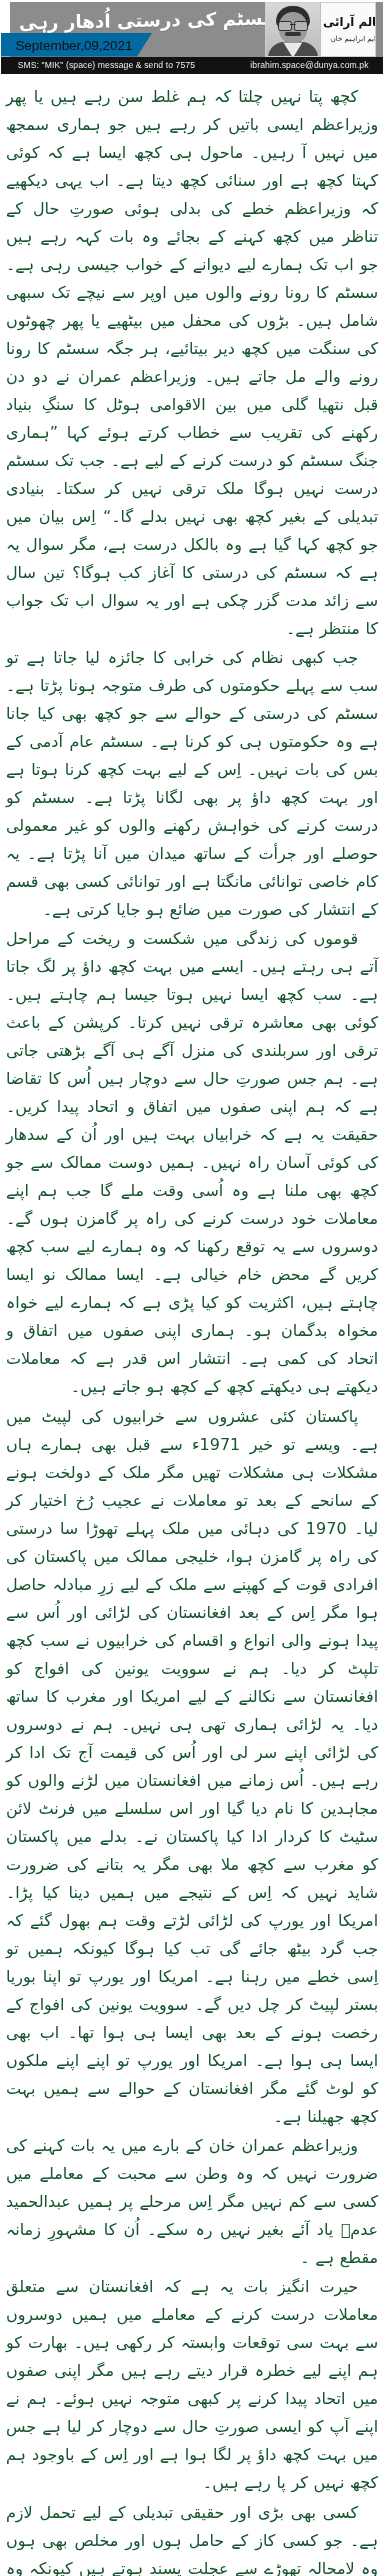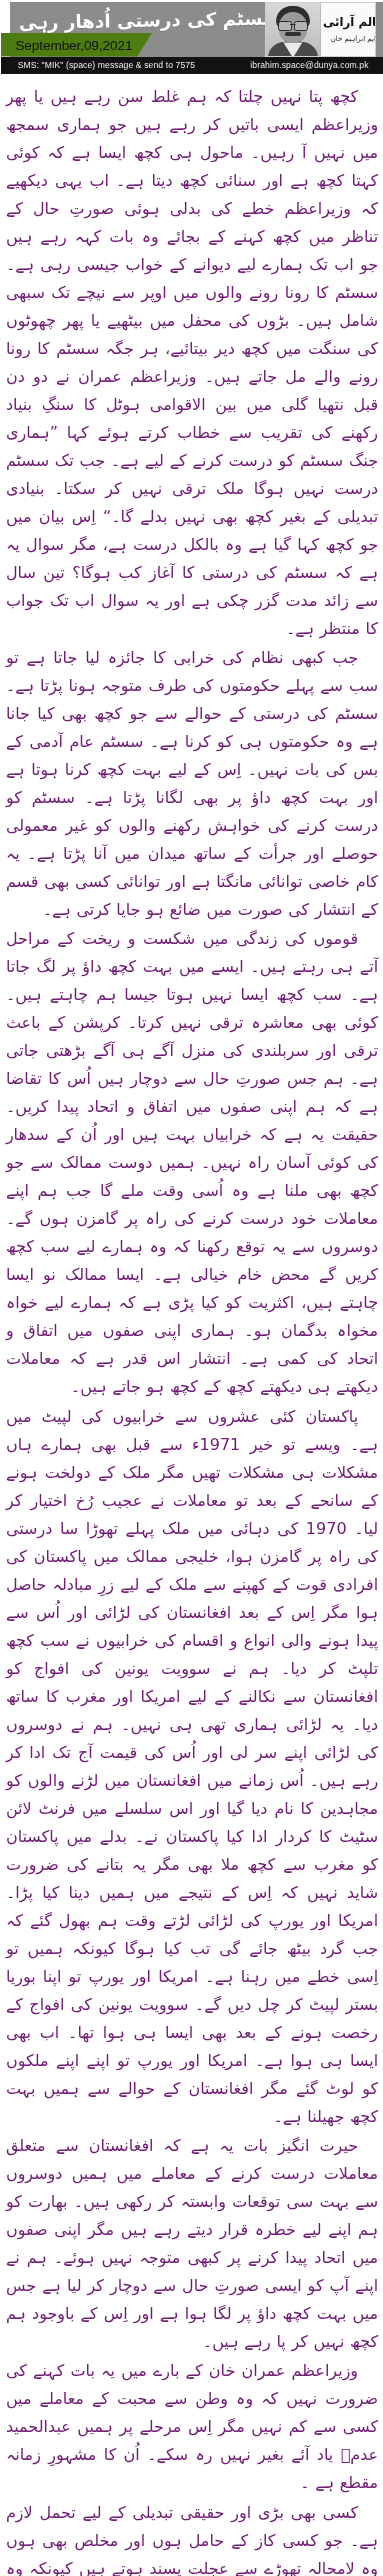--- a/index.html
+++ b/index.html
@@ -62,21 +62,21 @@
     transform:rotate(-1deg);
     white-space:nowrap;
   }
 
   
   .date-tab{
     position:absolute;
     left:0;
     top:32.5px;
     height:24px;
-    background:#4d7c0f;
+    background:#0369a1;
     padding:1.2px 20px 0 15.4px;
     box-sizing:border-box;
     display:flex;
     align-items:center;
     -webkit-clip-path:polygon(0 0, 100% 0, calc(100% - 15.4px) 100%, 0 100%);
     clip-path:polygon(0 0, 100% 0, calc(100% - 15.4px) 100%, 0 100%);
   }
   .date-text{
     direction:ltr;
     font-family:"Liberation Sans",sans-serif;
@@ -179,21 +179,21 @@
     padding:9.5px 5.9px 15.4px 5.9px;
     direction:rtl;
     text-align:justify;
     text-align-last:right;
   }
   .para{
     margin:0 0 1.2px 0;
     font-size:16px;
     line-height:28px;
     font-weight:500;
-    color:#701a75;
+    color:#14532d;
     text-indent:20px;
     direction:rtl;
     text-align:justify;
     text-align-last:right;
     word-spacing:0.6px;
     font-family:"DejaVu Sans","Liberation Sans",sans-serif;
   }
   .verse{
     margin:2.4px 0 2.4px 0;
     font-size:15.4px;
@@ -245,22 +245,22 @@
     <span class="contact-sms">SMS: "MIK" (space) message &amp; send to 7575</span>
     <span class="contact-email">ibrahim.space@dunya.com.pk</span>
   </div>
 
   <div class="article">
 
     <p class="para">کچھ پتا نہیں چلتا کہ ہم غلط سن رہے ہیں یا پھر وزیراعظم ایسی باتیں کر رہے ہیں جو ہماری سمجھ میں نہیں آ رہیں۔ ماحول ہی کچھ ایسا ہے کہ کوئی کہتا کچھ ہے اور سنائی کچھ دیتا ہے۔ اب یہی دیکھیے کہ وزیراعظم خطے کی بدلی ہوئی صورتِ حال کے تناظر میں کچھ کہنے کے بجائے وہ بات کہہ رہے ہیں جو اب تک ہمارے لیے دیوانے کے خواب جیسی رہی ہے۔ سسٹم کا رونا رونے والوں میں اوپر سے نیچے تک سبھی شامل ہیں۔ بڑوں کی محفل میں بیٹھیے یا پھر چھوٹوں کی سنگت میں کچھ دیر بیتائیے، ہر جگہ سسٹم کا رونا رونے والے مل جاتے ہیں۔ وزیراعظم عمران نے دو دن قبل نتھیا گلی میں بین الاقوامی ہوٹل کا سنگِ بنیاد رکھنے کی تقریب سے خطاب کرتے ہوئے کہا ”ہماری جنگ سسٹم کو درست کرنے کے لیے ہے۔ جب تک سسٹم درست نہیں ہوگا ملک ترقی نہیں کر سکتا۔ بنیادی تبدیلی کے بغیر کچھ بھی نہیں بدلے گا۔“ اِس بیان میں جو کچھ کہا گیا ہے وہ بالکل درست ہے، مگر سوال یہ ہے کہ سسٹم کی درستی کا آغاز کب ہوگا؟ تین سال سے زائد مدت گزر چکی ہے اور یہ سوال اب تک جواب کا منتظر ہے۔</p>
     <p class="para">جب کبھی نظام کی خرابی کا جائزہ لیا جاتا ہے تو سب سے پہلے حکومتوں کی طرف متوجہ ہونا پڑتا ہے۔ سسٹم کی درستی کے حوالے سے جو کچھ بھی کیا جانا ہے وہ حکومتوں ہی کو کرنا ہے۔ سسٹم عام آدمی کے بس کی بات نہیں۔ اِس کے لیے بہت کچھ کرنا ہوتا ہے اور بہت کچھ داؤ پر بھی لگانا پڑتا ہے۔ سسٹم کو درست کرنے کی خواہش رکھنے والوں کو غیر معمولی حوصلے اور جرأت کے ساتھ میدان میں آنا پڑتا ہے۔ یہ کام خاصی توانائی مانگتا ہے اور توانائی کسی بھی قسم کے انتشار کی صورت میں ضائع ہو جایا کرتی ہے۔</p>
     <p class="para">قوموں کی زندگی میں شکست و ریخت کے مراحل آتے ہی رہتے ہیں۔ ایسے میں بہت کچھ داؤ پر لگ جاتا ہے۔ سب کچھ ایسا نہیں ہوتا جیسا ہم چاہتے ہیں۔ کوئی بھی معاشرہ ترقی نہیں کرتا۔ کرپشن کے باعث ترقی اور سربلندی کی منزل آگے ہی آگے بڑھتی جاتی ہے۔ ہم جس صورتِ حال سے دوچار ہیں اُس کا تقاضا ہے کہ ہم اپنی صفوں میں اتفاق و اتحاد پیدا کریں۔ حقیقت یہ ہے کہ خرابیاں بہت ہیں اور اُن کے سدھار کی کوئی آسان راہ نہیں۔ ہمیں دوست ممالک سے جو کچھ بھی ملنا ہے وہ اُسی وقت ملے گا جب ہم اپنے معاملات خود درست کرنے کی راہ پر گامزن ہوں گے۔ دوسروں سے یہ توقع رکھنا کہ وہ ہمارے لیے سب کچھ کریں گے محض خام خیالی ہے۔ ایسا ممالک نو ایسا چاہتے ہیں، اکثریت کو کیا پڑی ہے کہ ہمارے لیے خواہ مخواہ بدگمان ہو۔ ہماری اپنی صفوں میں اتفاق و اتحاد کی کمی ہے۔ انتشار اس قدر ہے کہ معاملات دیکھتے ہی دیکھتے کچھ کے کچھ ہو جاتے ہیں۔</p>
     <p class="para">پاکستان کئی عشروں سے خرابیوں کی لپیٹ میں ہے۔ ویسے تو خیر 1971ء سے قبل بھی ہمارے ہاں مشکلات ہی مشکلات تھیں مگر ملک کے دولخت ہونے کے سانحے کے بعد تو معاملات نے عجیب رُخ اختیار کر لیا۔ 1970 کی دہائی میں ملک پہلے تھوڑا سا درستی کی راہ پر گامزن ہوا، خلیجی ممالک میں پاکستان کی افرادی قوت کے کھپنے سے ملک کے لیے زرِ مبادلہ حاصل ہوا مگر اِس کے بعد افغانستان کی لڑائی اور اُس سے پیدا ہونے والی انواع و اقسام کی خرابیوں نے سب کچھ تلپٹ کر دیا۔ ہم نے سوویت یونین کی افواج کو افغانستان سے نکالنے کے لیے امریکا اور مغرب کا ساتھ دیا۔ یہ لڑائی ہماری تھی ہی نہیں۔ ہم نے دوسروں کی لڑائی اپنے سر لی اور اُس کی قیمت آج تک ادا کر رہے ہیں۔ اُس زمانے میں افغانستان میں لڑنے والوں کو مجاہدین کا نام دیا گیا اور اس سلسلے میں فرنٹ لائن سٹیٹ کا کردار ادا کیا پاکستان نے۔ بدلے میں پاکستان کو مغرب سے کچھ ملا بھی مگر یہ بتانے کی ضرورت شاید نہیں کہ اِس کے نتیجے میں ہمیں دینا کیا پڑا۔ امریکا اور یورپ کی لڑائی لڑتے وقت ہم بھول گئے کہ جب گرد بیٹھ جائے گی تب کیا ہوگا کیونکہ ہمیں تو اِسی خطے میں رہنا ہے۔ امریکا اور یورپ تو اپنا بوریا بستر لپیٹ کر چل دیں گے۔ سوویت یونین کی افواج کے رخصت ہونے کے بعد بھی ایسا ہی ہوا تھا۔ اب بھی ایسا ہی ہوا ہے۔ امریکا اور یورپ تو اپنے اپنے ملکوں کو لوٹ گئے مگر افغانستان کے حوالے سے ہمیں بہت کچھ جھیلنا ہے۔</p>
+    <p class="para">وزیراعظم عمران خان کے بارے میں یہ بات کہنے کی ضرورت نہیں کہ وہ وطن سے محبت کے معاملے میں کسی سے کم نہیں مگر اِس مرحلے پر ہمیں عبدالحمید عدمؔ یاد آئے بغیر نہیں رہ سکے۔ اُن کا مشہورِ زمانہ مقطع ہے ۔</p>
     <p class="para">حیرت انگیز بات یہ ہے کہ افغانستان سے متعلق معاملات درست کرنے کے معاملے میں ہمیں دوسروں سے بہت سی توقعات وابستہ کر رکھی ہیں۔ بھارت کو ہم اپنے لیے خطرہ قرار دیتے رہے ہیں مگر اپنی صفوں میں اتحاد پیدا کرنے پر کبھی متوجہ نہیں ہوئے۔ ہم نے اپنے آپ کو ایسی صورتِ حال سے دوچار کر لیا ہے جس میں بہت کچھ داؤ پر لگا ہوا ہے اور اِس کے باوجود ہم کچھ نہیں کر پا رہے ہیں۔</p>
-    <p class="para">وزیراعظم عمران خان کے بارے میں یہ بات کہنے کی ضرورت نہیں کہ وہ وطن سے محبت کے معاملے میں کسی سے کم نہیں مگر اِس مرحلے پر ہمیں عبدالحمید عدمؔ یاد آئے بغیر نہیں رہ سکے۔ اُن کا مشہورِ زمانہ مقطع ہے ۔</p>
 
     <div class="verse">
     </div>
 
     <p class="para">کسی بھی بڑی اور حقیقی تبدیلی کے لیے تحمل لازم ہے۔ جو کسی کاز کے حامل ہوں اور مخلص بھی ہوں وہ لامحالہ تھوڑے سے عجلت پسند ہوتے ہیں کیونکہ وہ اپنے ہر خواب کو جلد از جلد شرمندۂ تعبیر دیکھنا چاہتے ہیں۔ ایسے میں ہوتا یہ ہے کہ معاملات خراب سے خراب تر ہوتے جاتے ہیں۔ شدید نوعیت کی عجلت پسندی مطلوب نتائج کے حصول میں رکاوٹ بنتی ہے۔ وزیراعظم عمران خان اس وقت ایسی ہی کیفیت سے دوچار ہیں۔ وہ سب کچھ دنوں میں درست کر دینا چاہتے ہیں مگر ایسا ہو نہیں پا رہا۔ برسوں کی بگڑی ہوئی باتیں ٹھیک ہونے میں وقت لیتی ہیں، یہ اُصول ہمیں یاد رکھنا ہوگا۔ ایسے میں لازم ہے کہ معاملات کو درست کرنے کے لیے جو کچھ بھی کرنا ہے وہ غیر معمولی جوش و خروش کے ساتھ نہیں بلکہ کمال تحمل سے، مصلحت کو مدِنظر رکھتے ہوئے کیا جائے۔ کسی بھی معاملے کو اُلجھانے کی ضرورت نہیں ہوا کرتی، وہ تو خود ہی اُلجھ جایا کرتا ہے۔ خرابیوں کو دور کرنا ہے تو سب سے پہلے یہ دیکھنا ہوگا کہ اصل مسئلہ کہاں ہے۔</p>
 
   </div>
 </div>
 
 

